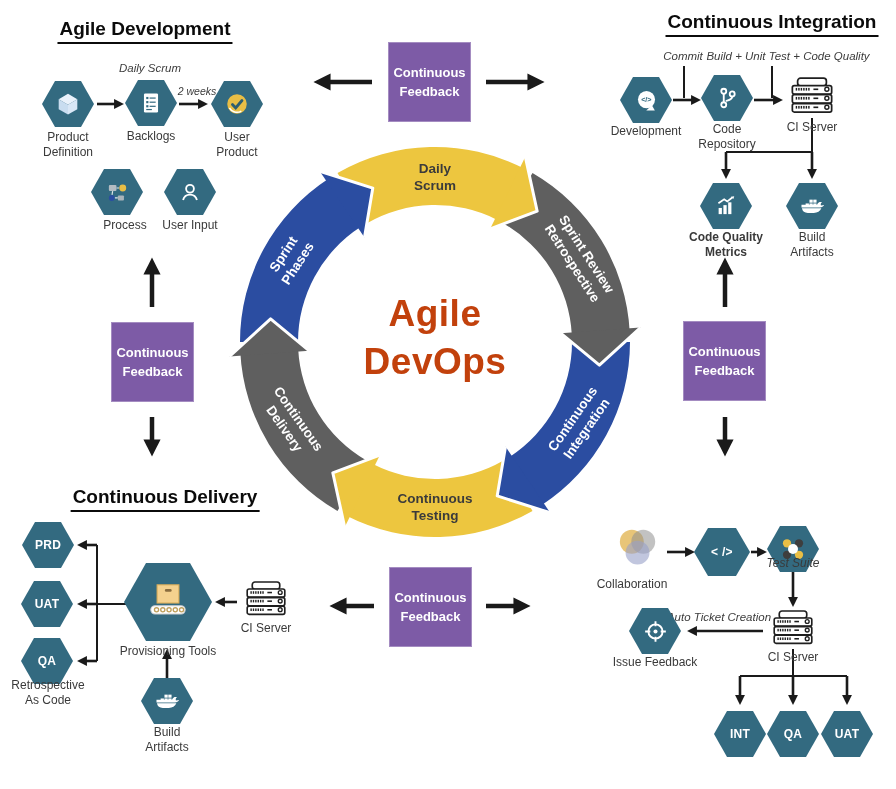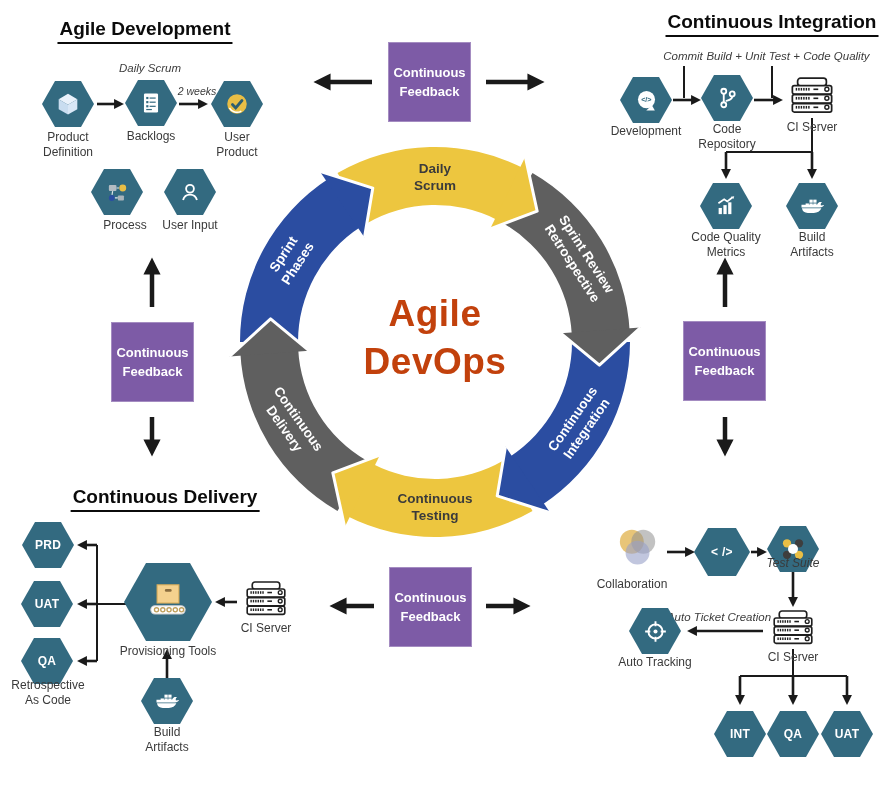--- a/index.html
+++ b/index.html
@@ -314,21 +314,21 @@
     <svg width="26" height="26" viewBox="0 0 24 24">
       <g fill="#fff">
         <rect x="5.2" y="13.8" width="3" height="5.7"></rect>
         <rect x="9.6" y="11.2" width="3" height="8.3"></rect>
         <rect x="14" y="8.6" width="3" height="10.9"></rect>
       </g>
       <path d="M5,9.5 L10.3,5.8 L13.2,7.8 L17.8,4.2" stroke="#fff" stroke-width="1.6" fill="none"></path>
       <path d="M19.6,3 l-3.1,0.5 2.3,2.1 z" fill="#fff"></path>
     </svg>
   </div>
-  <div class="nlabel" style="left:726px; top:230px;">
+  <div class="nlabel" style="left:726px; top:230px;font-weight:bold;">
     <div>Code Quality</div>
     <div>Metrics</div>
   </div>
 
   <div class="hex" style="left:812px; top:206px;">
     <svg width="27" height="27" viewBox="0 0 24 24">
         <use href="#sym-docker"></use>
       </svg>
   </div>
   <div class="nlabel" style="left:812px; top:230px;">
@@ -434,21 +434,21 @@
       <g stroke="#fff" stroke-width="1.7">
         <path d="M12,2.8 V7.4"></path>
           <path d="M12,16.6 V21.2"></path>
           <path d="M2.8,12 H7.4"></path>
           <path d="M16.6,12 H21.2"></path>
       </g>
       <circle cx="12" cy="12" r="1.8" fill="#fff"></circle>
     </svg>
   </div>
   <div class="nlabel" style="left:655px; top:655px;">
-    <div>Auto Tracking</div>
+    <div>Issue Feedback</div>
   </div>
 
   <div class="hex" style="left:740px; top:734px;">
     <span class="hextext">INT</span>
   </div>
   <div class="hex" style="left:793px; top:734px;">
     <span class="hextext">QA</span>
   </div>
   <div class="hex" style="left:847px; top:734px;">
     <span class="hextext">UAT</span>

